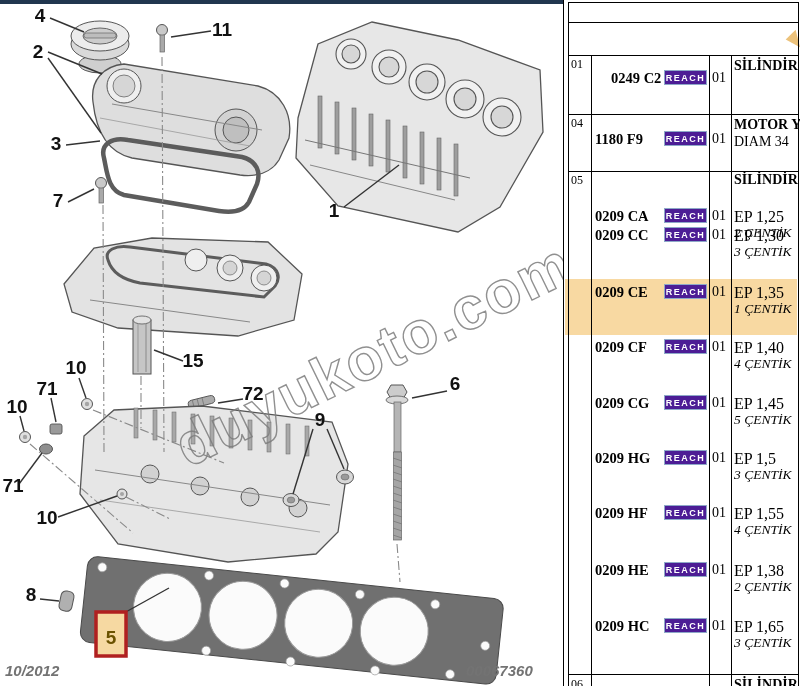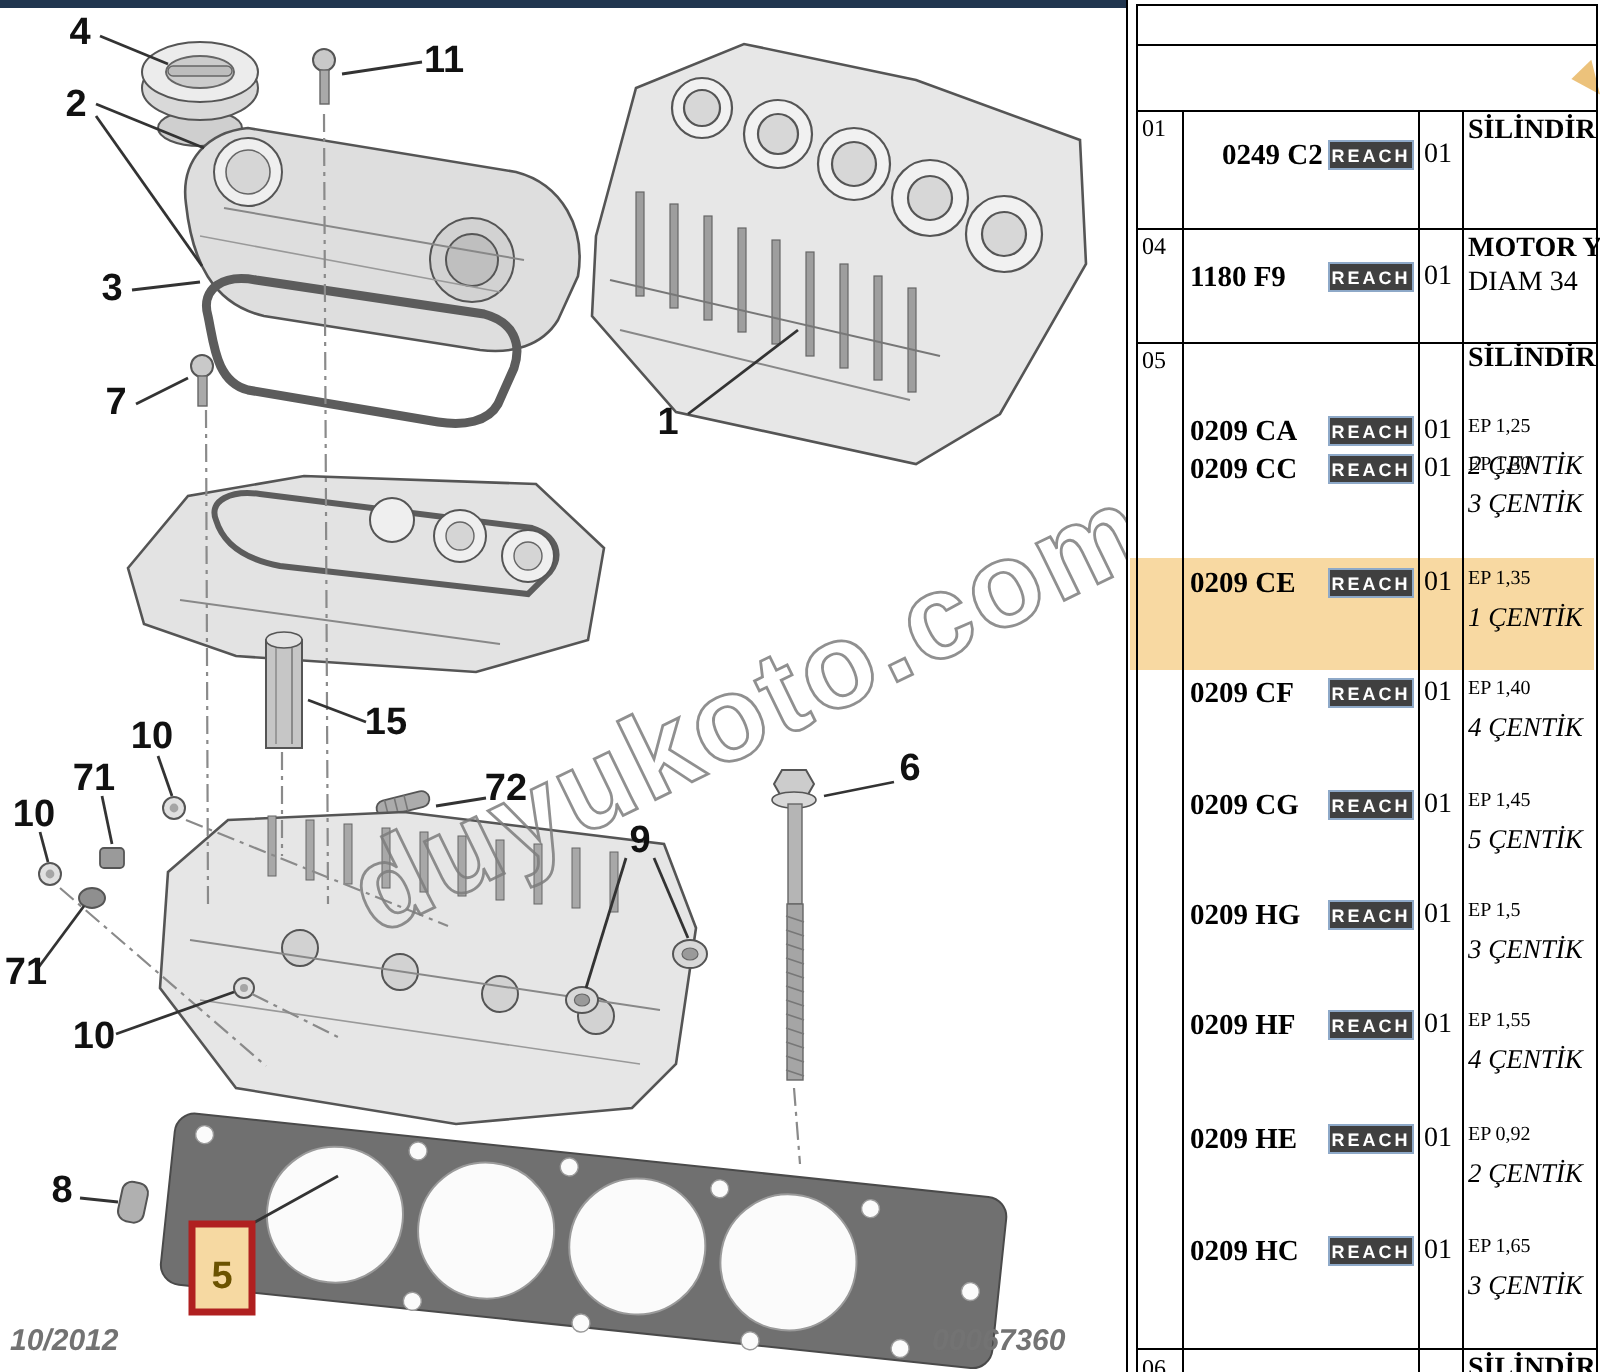--- a/index.html
+++ b/index.html
@@ -23,23 +23,23 @@
   .hline{position:absolute;left:4px;width:230px;height:0;border-top:1px solid #000;}
   .vline{position:absolute;top:55px;bottom:0;width:0;border-left:1px solid #000;}
   #vline-num{left:27px;} #vline-code{left:145px;} #vline-qty{left:167px;}
 
   .cell{position:absolute;white-space:nowrap;}
   .num{font-size:12px;}
   .code{font-weight:bold;font-size:14.5px;left:31px;}
   .qty{font-size:14px;left:148px;}
   .desc-b{font-weight:bold;font-size:14px;left:170px;}
   .desc-r{font-size:14px;left:170px;}
-  .ep{font-size:10px;left:170px;}
+  .ep{font-size:16px;left:170px;}
   .notch{font-style:italic;font-size:13.5px;left:170px;}
-  .reach{left:100px;width:43px;height:15px;background:#404040;border:1px solid #8ea9c8;
+  .reach{left:100px;width:43px;height:15px;background:#4c1d95;border:1px solid #8ea9c8;
          color:#fff;font-family:"Liberation Sans",sans-serif;font-weight:bold;
          font-size:9px;letter-spacing:1.5px;text-align:center;line-height:14px;
          box-sizing:border-box;cursor:pointer;}
 
   #header-cell{position:absolute;left:10px;top:2px;font-size:17.5px;letter-spacing:.5px;}
   #header-cell .b{font-weight:bold;}
 
   #row05-variants{position:absolute;left:0;top:0;width:237px;height:686px;}
   .vrow{position:absolute;left:0;width:237px;height:40px;}
   .vrow .cell{top:0;}
@@ -345,21 +345,21 @@
     <span class="cell code">0209 HF</span>
     <span class="cell reach">REACH</span>
     <span class="cell qty">01</span>
     <span class="cell ep">EP 1,55</span>
     <span class="cell notch">4 ÇENTİK</span>
   </div>
       <div class="vrow" style="top: 562px;">
     <span class="cell code">0209 HE</span>
     <span class="cell reach">REACH</span>
     <span class="cell qty">01</span>
-    <span class="cell ep">EP 0,92</span>
+    <span class="cell ep">EP 1,38</span>
     <span class="cell notch">2 ÇENTİK</span>
   </div>
       <div class="vrow" style="top: 618px;">
     <span class="cell code">0209 HC</span>
     <span class="cell reach">REACH</span>
     <span class="cell qty">01</span>
     <span class="cell ep">EP 1,65</span>
     <span class="cell notch">3 ÇENTİK</span>
   </div>
     </div>

